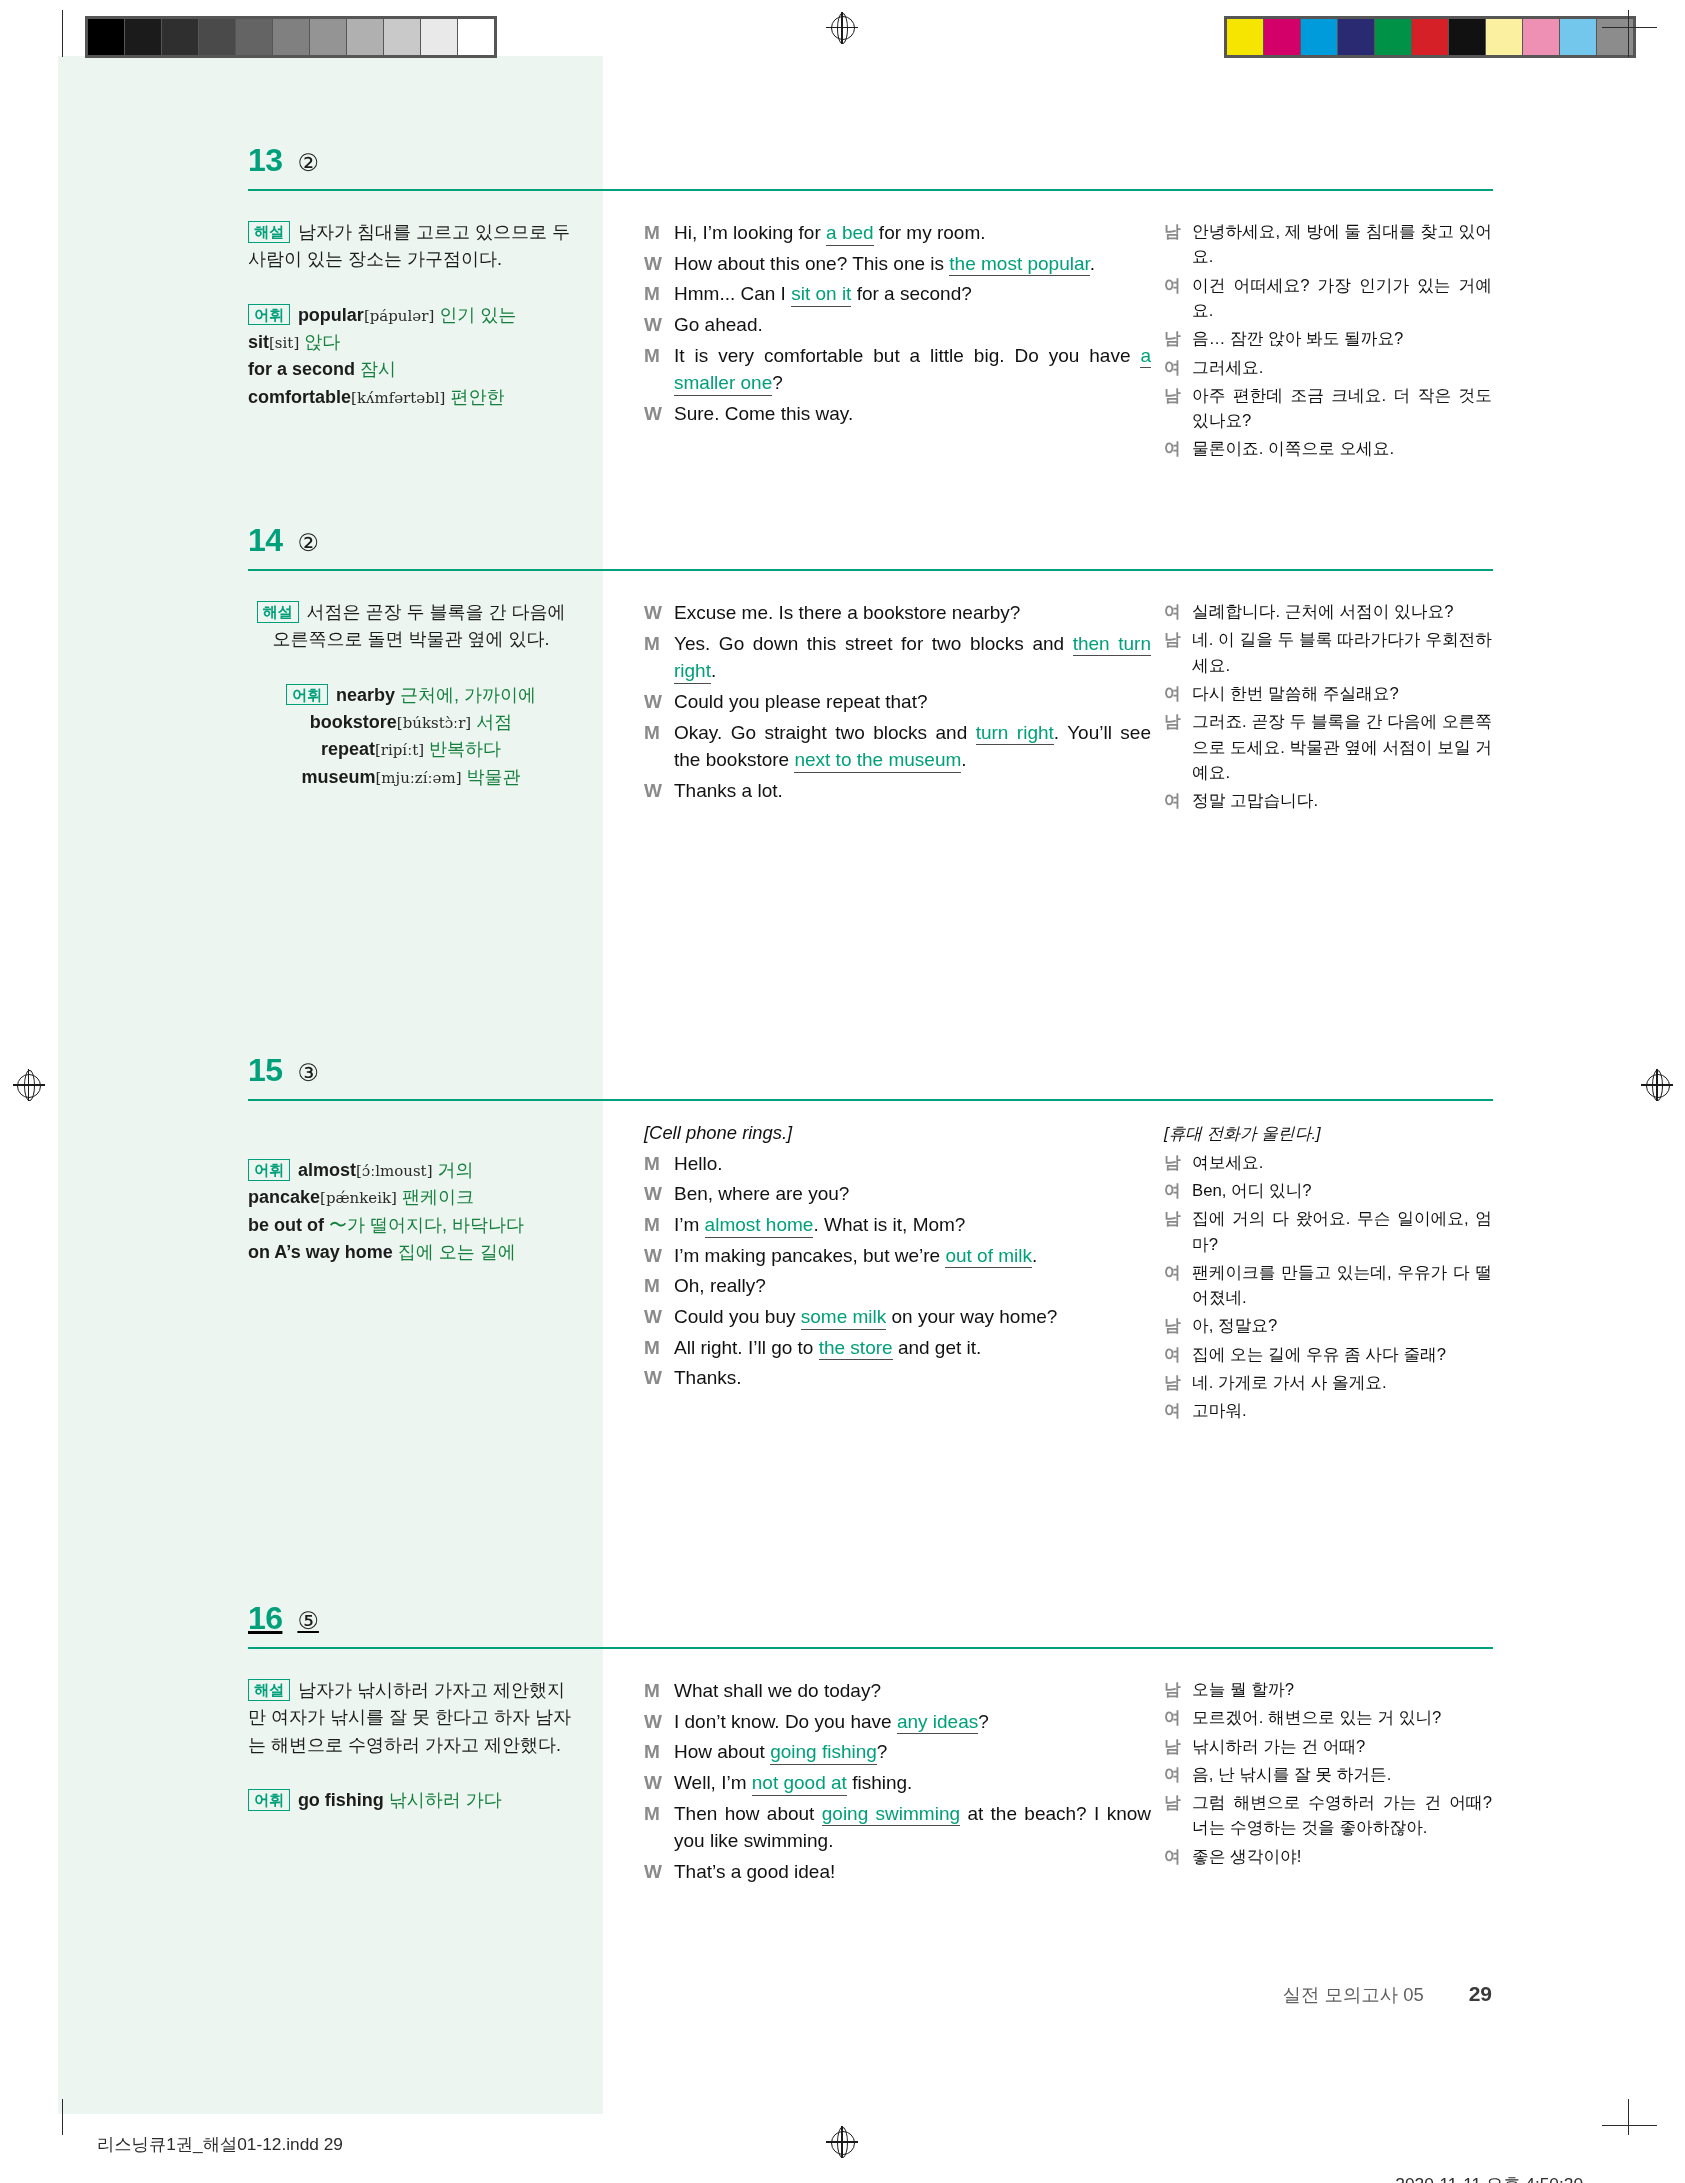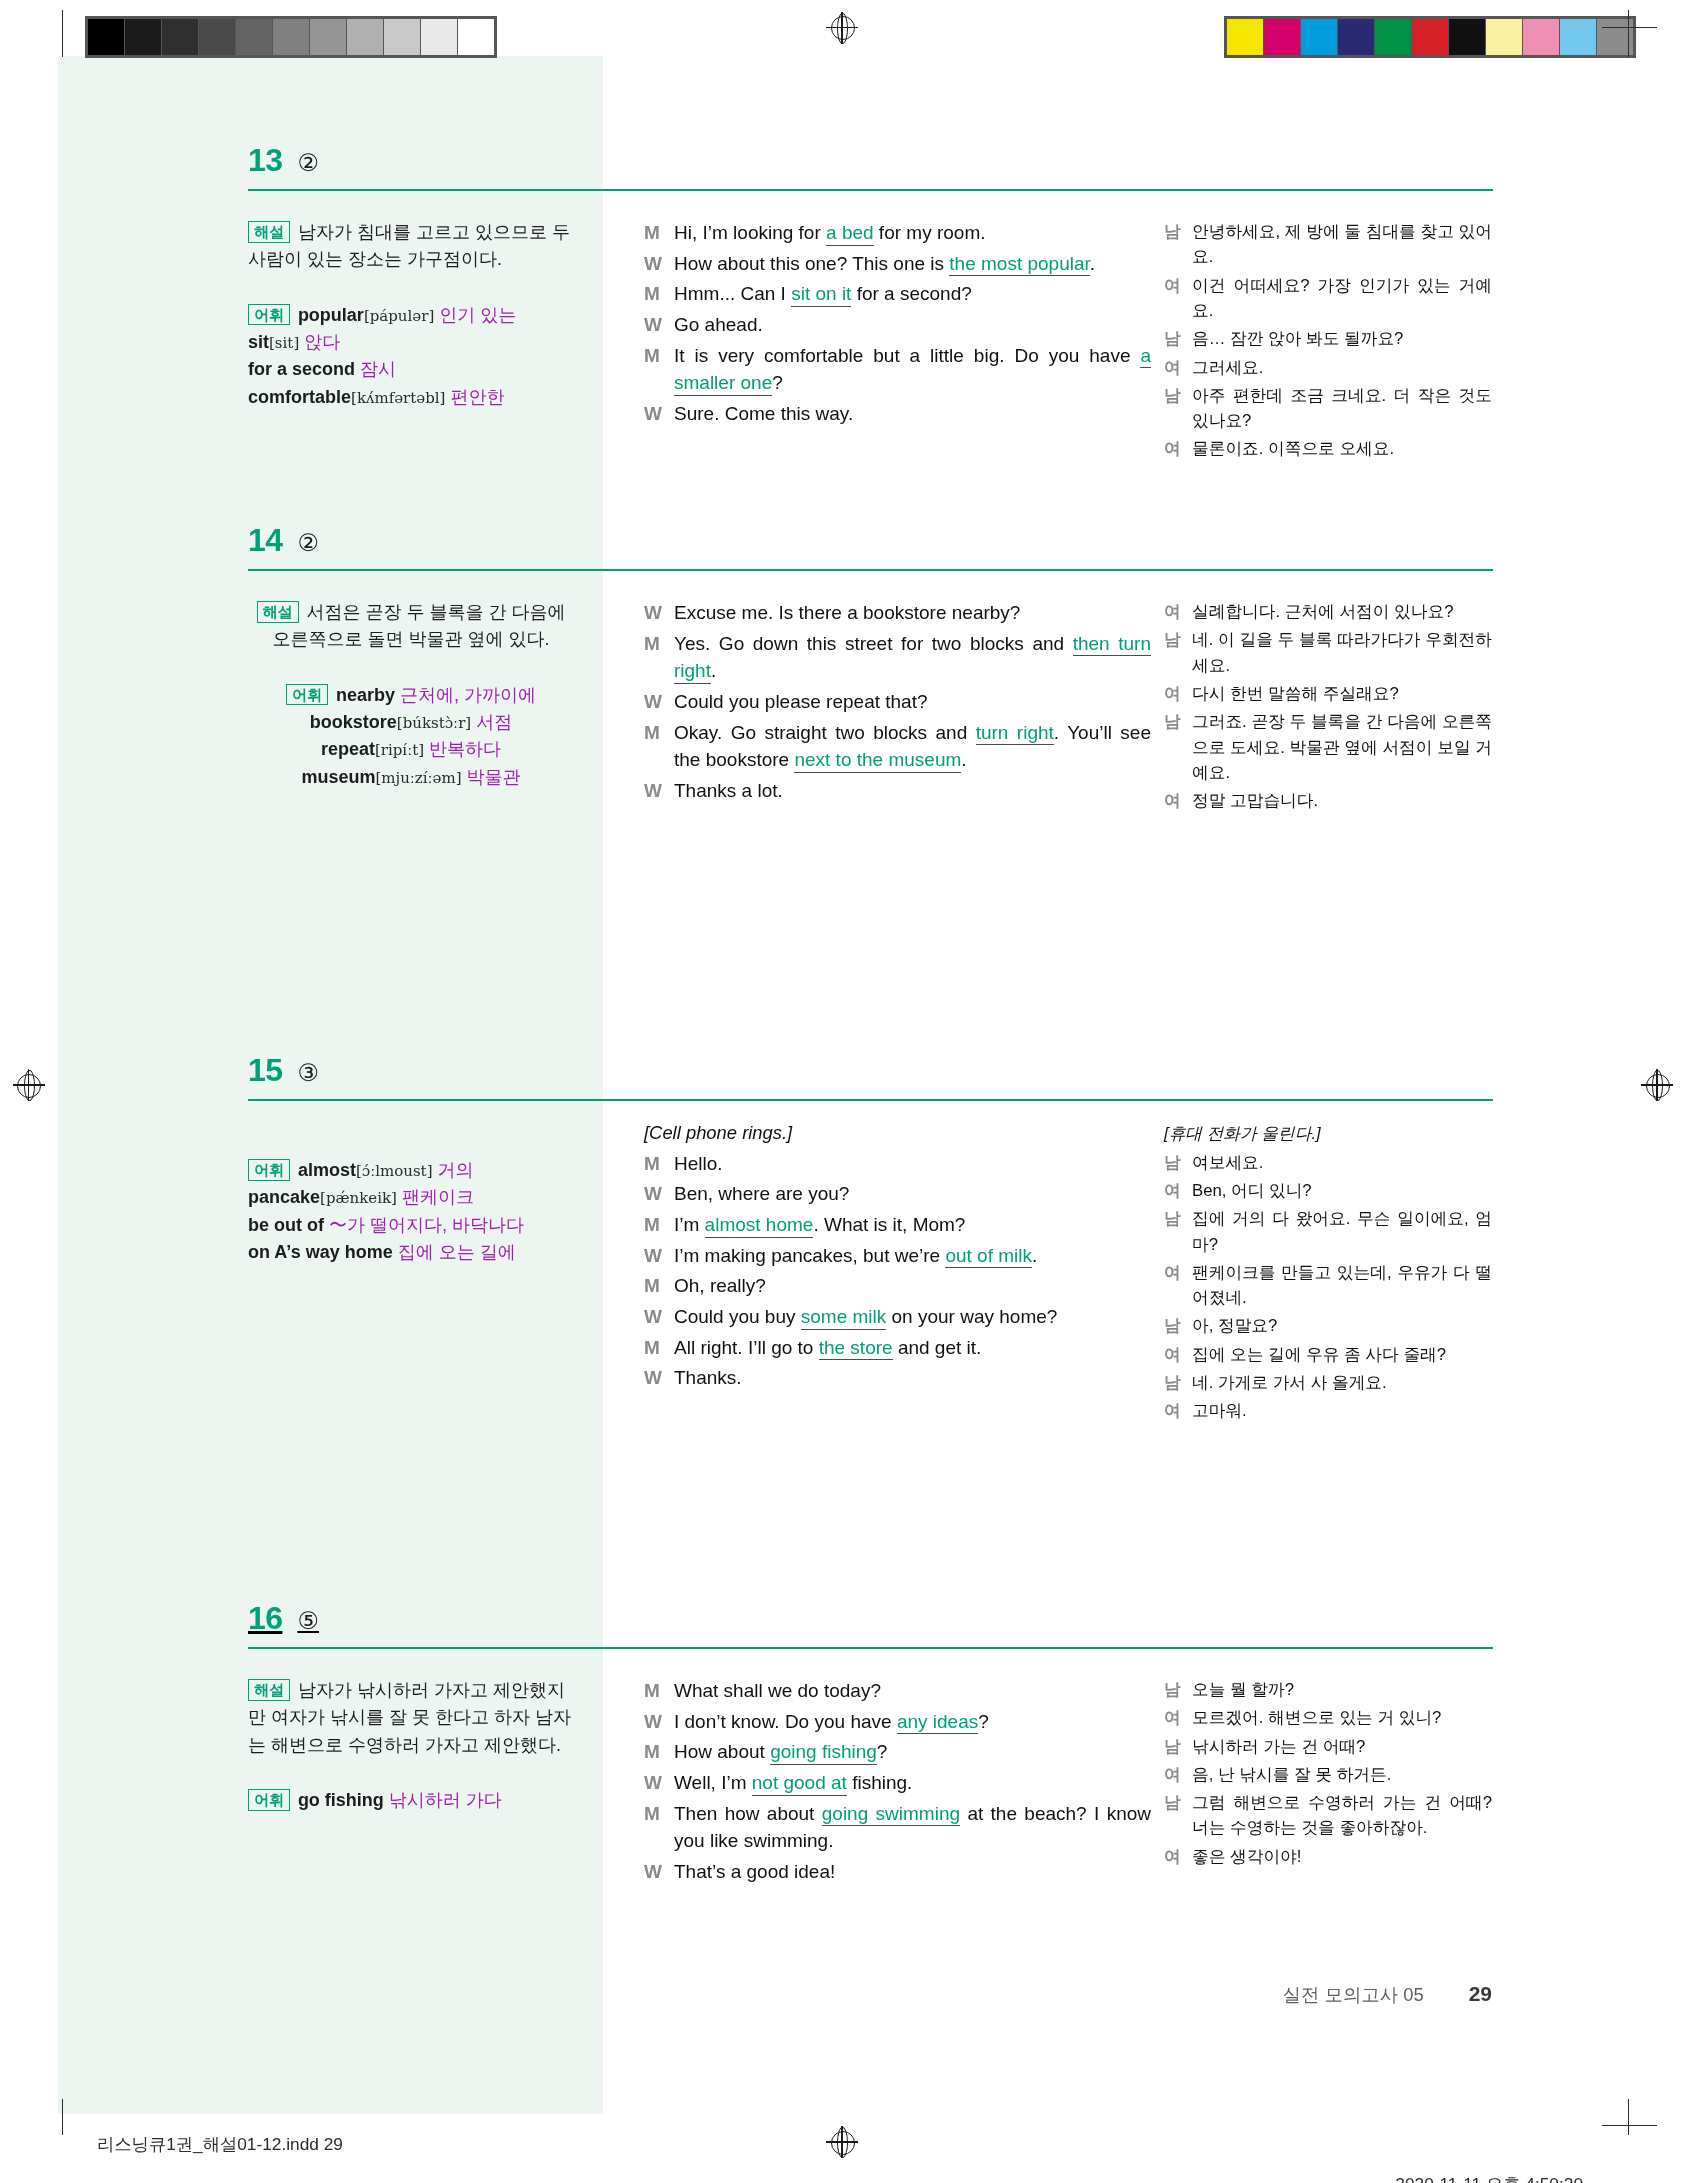--- a/index.html
+++ b/index.html
@@ -40,21 +40,21 @@
 
   
   .leftcol{position:absolute;left:248px;width:326px;}
   .tagline{margin:0 0 0 0;font-size:18px;line-height:1.52;color:#1c1c1c;}
   .tag{display:inline-block;border:1.2px solid #00a07a;color:#00a07a;
        font-size:15px;font-weight:bold;padding:1.7px 5.2px 2.9px 5.2px;margin-right:7.5px;
        vertical-align:1.2px;line-height:1;}
   .vocab{margin-top:28px;font-size:18px;line-height:1.52;color:#1c1c1c;}
   .vocab .w{font-weight:600;}
   .ipa{font-family:"DejaVu Serif",serif;font-size:15px;color:#2a2a2a;}
-  .kr{color:#a21caf;}
+  .kr{color:#15803d;}
 
   
   .engcol{position:absolute;left:644px;width:507px;}
   .stage{font-style:italic;font-size:18.4px;color:#111;margin-bottom:5.8px;}
   .line{display:flex;margin-bottom:2.9px;}
   .spk{width:30px;flex:0 0 30px;font-size:19px;font-weight:bold;color:#8a8a8a;line-height:1.46;}
   .txt{flex:1;font-size:19px;line-height:1.46;color:#111;text-align:justify;}
   .txt.nojust{text-align:left;}
   .hl{color:#00a07a;border-bottom:1.2px solid #4c4c4c;padding-bottom:1.7px;}
 

